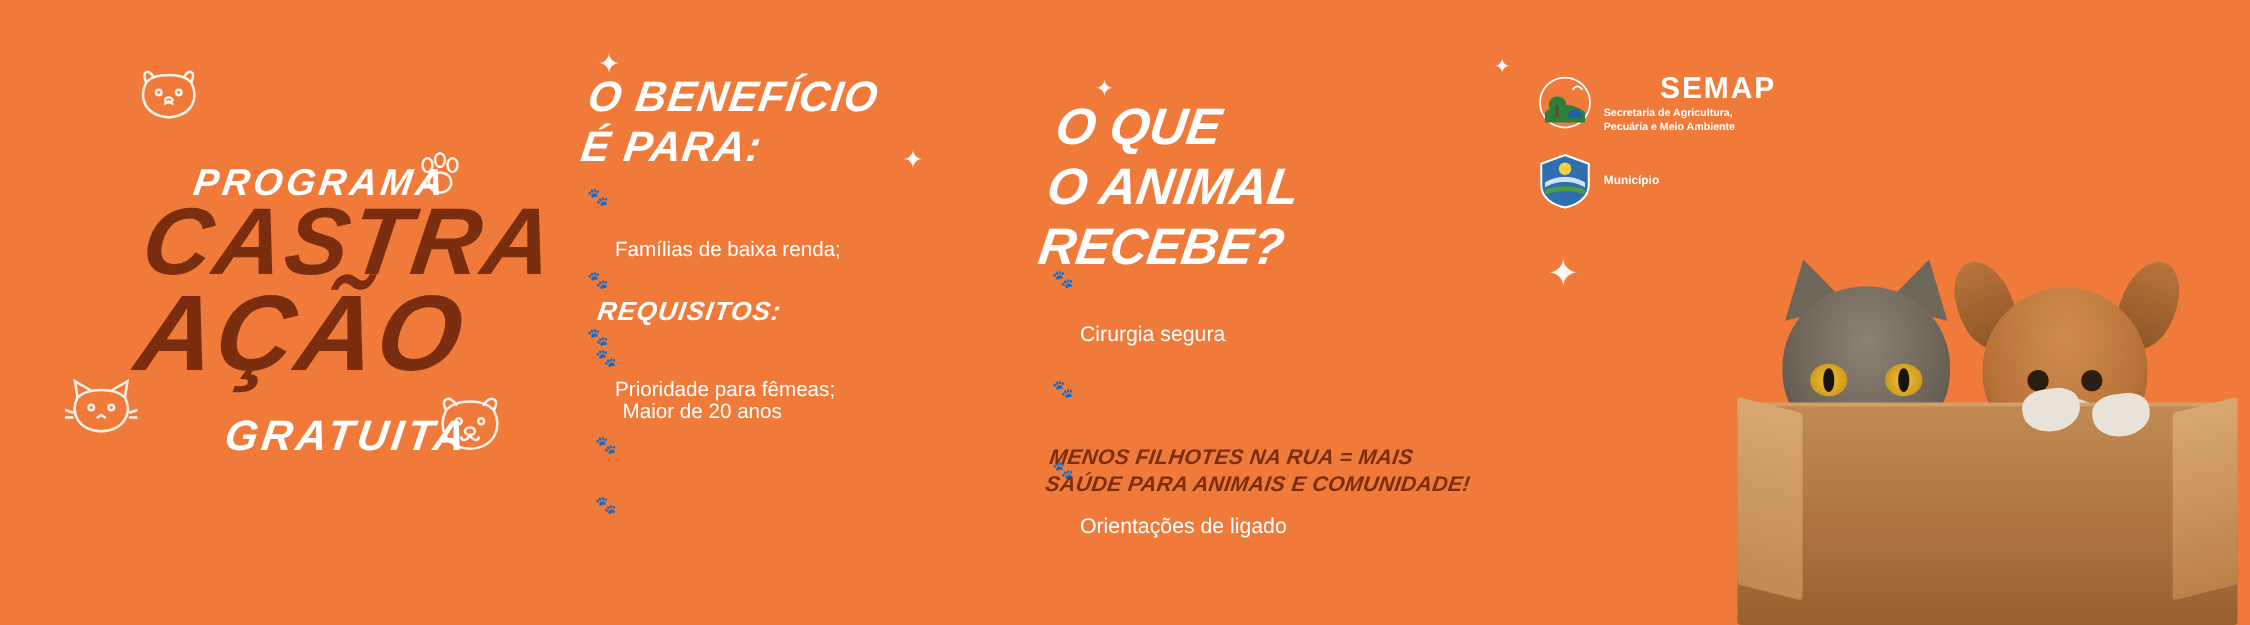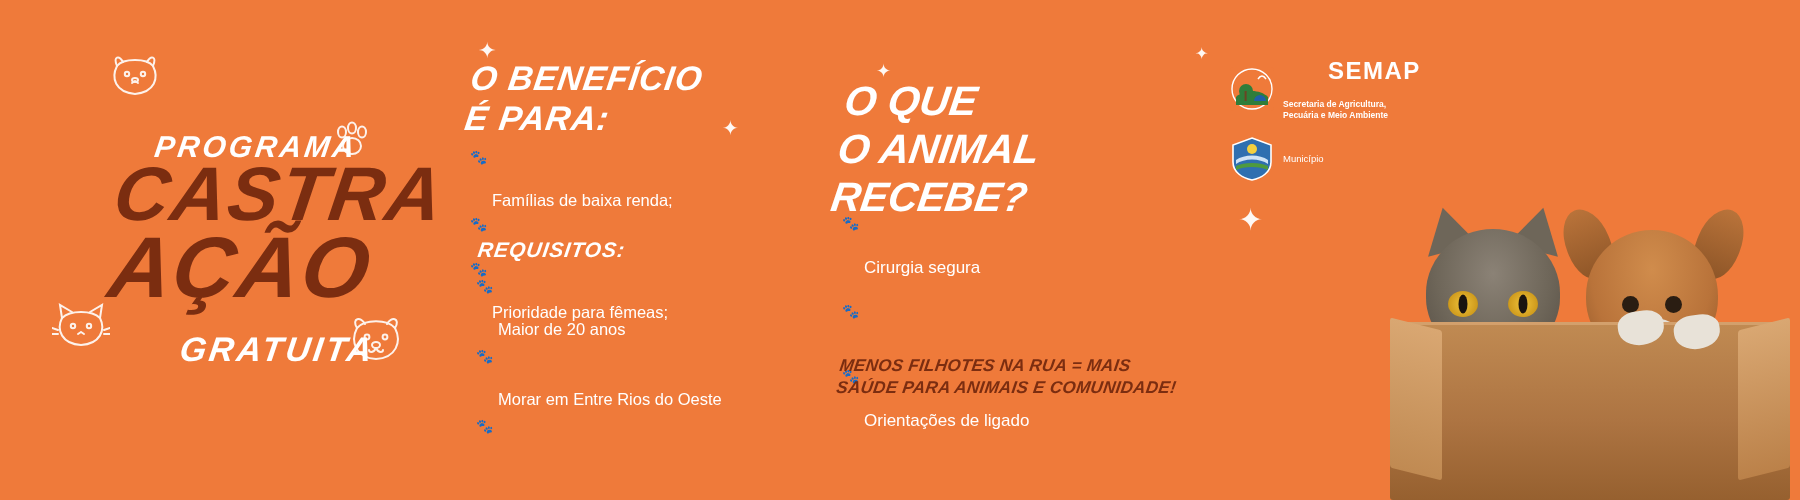--- a/index.html
+++ b/index.html
@@ -222,29 +222,29 @@
     font-size: 24px;
     font-weight: 800;
     letter-spacing: 1.5px;
     margin-left: 45px;
   }
   .semap-sub {
     font-size: 8.5px;
     font-weight: 600;
     line-height: 1.25;
     white-space: pre-line;
-    margin-top: 16px;
+    margin-top: 2px;
   }
   .muni-text {
     color: #ffffff;
     line-height: 1.03;
   }
   .muni-small {
     font-size: 9.5px;
-    font-weight: 400;
+    font-weight: 700;
     text-align: right;
   }
   .muni-big {
     font-size: 19px;
     font-weight: 800;
     letter-spacing: .6px;
     line-height: 1.05;
     white-space: pre-line;
   }
 
@@ -506,21 +506,20 @@
 
     <div class="req-title">REQUISITOS:</div>
 
     <div class="list-b">
       <div class="li sp">
         <span class="paw">🐾</span>
         <span>Maior de 20 anos</span>
       </div>
       <div class="li sp">
         <span class="paw">🐾</span>
-        <span>Morar em Entre Rios do Oeste</span>
       </div>
       <div class="li sp">
         <span class="paw">🐾</span>
       </div>
     </div>
   </div>
 
   <div class="col3">
     <div class="heading3">O QUE
 O ANIMAL

